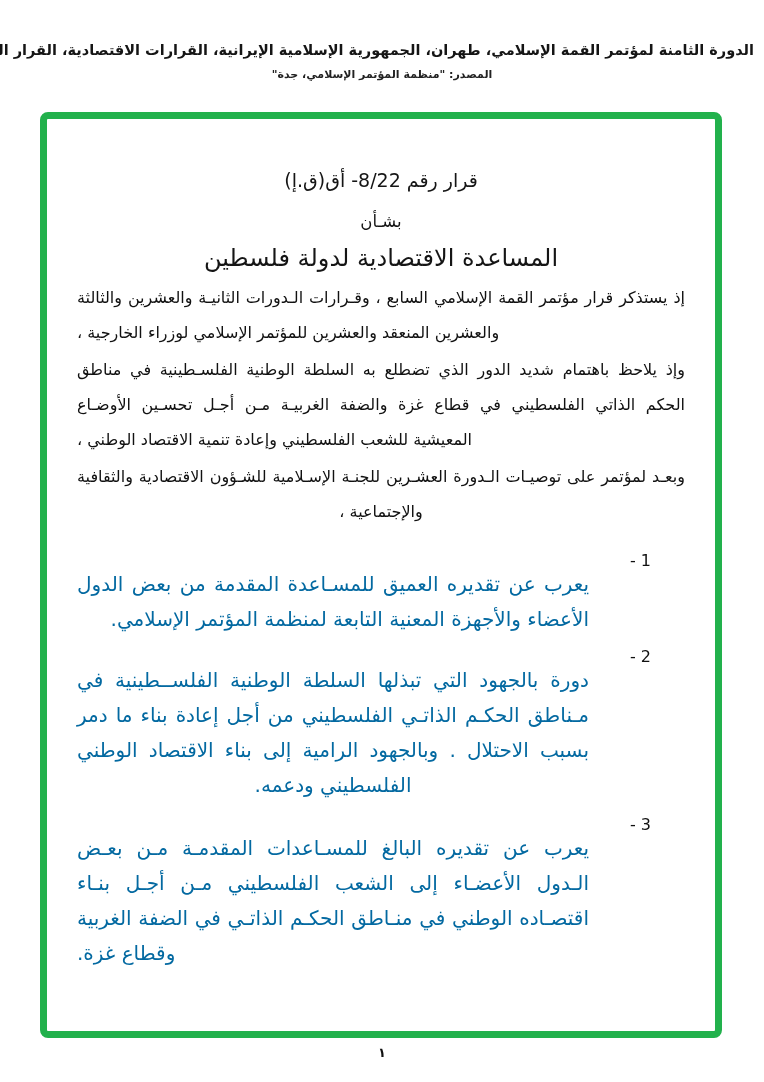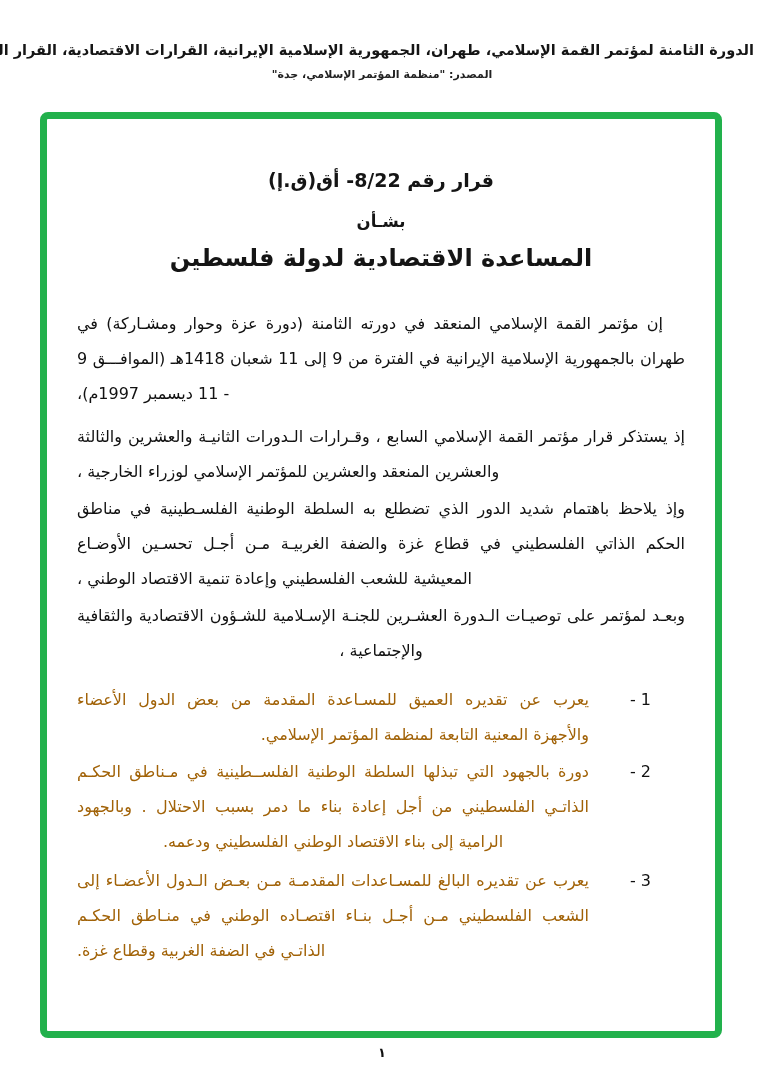--- a/index.html
+++ b/index.html
@@ -19,21 +19,21 @@
     direction:rtl;text-align:center;
     font-size:11px;font-weight:700;color:#222;
   }
   
   .doc-frame{
     position:absolute;left:40px;top:112px;width:682px;height:926px;
     box-sizing:border-box;border:7px solid #22b14c;border-radius:8px;
     padding:0 30px;overflow:hidden;direction:rtl;background:#ffffff;
   }
   
-  .doc-title{margin-top:50px;text-align:center;font-weight:700;}
+  .doc-title{margin-top:50px;text-align:center;font-weight:400;}
   .title-l1{font-size:19px;}
   .title-l2{font-size:16.5px;margin-top:21px;}
   .title-l3{font-size:24px;margin-top:13px;}
   
   .para{
     direction:rtl;text-align:justify;font-size:16px;line-height:35px;color:#111;
   }
   .lead{font-weight:400;}
   .p1{margin-top:34px;text-indent:22px;}
   .p2{margin-top:8px;}
@@ -46,21 +46,21 @@
   .item{display:flex;direction:rtl;}
   .item.i1{margin-top:14px;}
   .item.i2{margin-top:2px;}
   .item.i3{margin-top:4px;}
   .item-num{
     flex:0 0 96px;box-sizing:border-box;padding-right:34px;
     font-size:16px;line-height:35px;color:#111;
   }
   .item-body{
     flex:1;direction:rtl;text-align:justify;
-    font-size:16px;line-height:35px;color:#a16207;
+    font-size:20px;line-height:35px;color:#0369a1;margin-top:24px;
   }
   
   .page-number{
     position:absolute;top:1045px;left:0;right:0;
     text-align:center;font-size:13px;font-weight:700;color:#111;
   }
 </style>
 </head>
 <body>
 
@@ -71,23 +71,20 @@
   <div class="hdr-source">المصدر: "منظمة المؤتمر الإسلامي، جدة"</div>
 
   <div class="doc-frame">
 
     <div class="doc-title">
       <div class="title-l1">قرار رقم 8/22- أق(ق.إ)</div>
       <div class="title-l2">بشـأن</div>
       <div class="title-l3">المساعدة الاقتصادية لدولة فلسطين</div>
     </div>
 
-    <div class="para p1 last-left">
-      <span>إن مؤتمر القمة الإسلامي المنعقد في دورته الثامنة (دورة عزة وحوار ومشـاركة) في طهران بالجمهورية الإسلامية الإيرانية في الفترة من 9 إلى 11 شعبان 1418هـ (الموافـــق 9 - 11 ديسمبر 1997م)،</span>
-    </div>
 
     <div class="para p2 last-left">
       <span class="lead">إذ يستذكر</span><span> قرار مؤتمر القمة الإسلامي السابع ، وقـرارات الـدورات الثانيـة والعشرين والثالثة والعشرين المنعقد والعشرين للمؤتمر الإسلامي لوزراء الخارجية ،</span>
     </div>
 
     <div class="para p3 last-left">
       <span class="lead">وإذ يلاحظ باهتمام</span><span> شديد الدور الذي تضطلع به السلطة الوطنية الفلسـطينية في مناطق الحكم الذاتي الفلسطيني في قطاع غزة والضفة الغربيـة مـن أجـل تحسـين الأوضـاع المعيشية للشعب الفلسطيني وإعادة تنمية الاقتصاد الوطني ،</span>
     </div>
 
     <div class="para p4 last-center">

